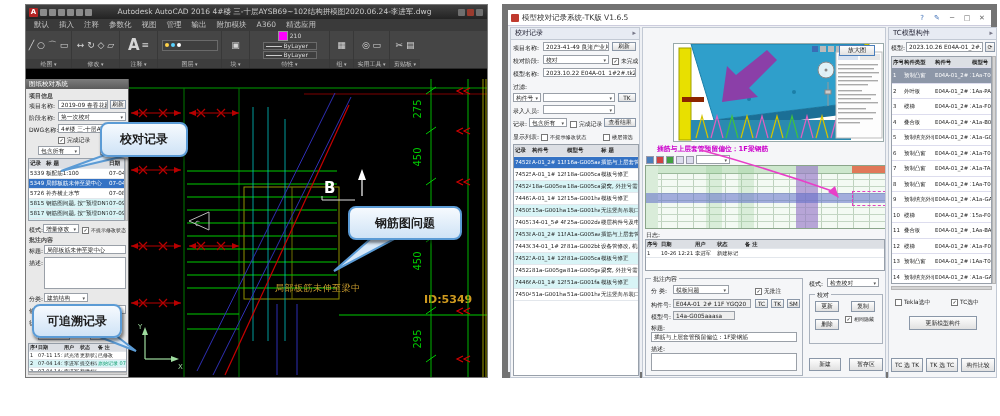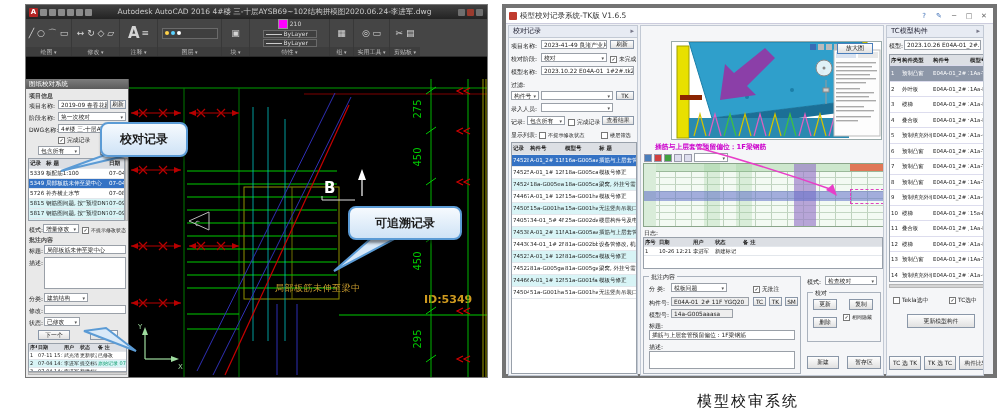--- a/index.html
+++ b/index.html
@@ -75,21 +75,21 @@
   .sb{position:absolute;background:#d4d4d4;border:1px solid #b5b5b5;box-sizing:border-box;}
 
   
   .callout{position:absolute;background:linear-gradient(#f6fafe,#cfe3f6);border:2px solid #5b9bd5;
         border-radius:8px;box-shadow:1.5px 2.5px 3px rgba(0,0,0,.45);display:flex;align-items:center;
         justify-content:center;font-size:12px;font-weight:bold;color:#1c1c1c;z-index:6;white-space:nowrap;}
   .tails{position:absolute;left:0;top:0;width:100%;height:100%;z-index:5;pointer-events:none;}
 
   
   .mapp{position:absolute;left:502px;top:4px;width:495px;height:374px;background:#eef0f4;
-        border:4px solid #737373;box-sizing:border-box;}
+        border:6px solid #737373;box-sizing:border-box;}
   .mapp-title{height:15px;background:#fff;display:flex;align-items:center;font-size:7.5px;color:#333;
         border-bottom:1px solid #ccd;padding:0 3px;gap:3px;}
   .mico{width:8px;height:8px;background:#c03a2e;border-radius:1px;flex:none;}
   .mtitle{flex:1;white-space:nowrap;overflow:hidden;}
   .wbtn{width:12px;text-align:center;color:#666;font-size:7px;flex:none;}
   .wbtn.b{color:#3a6cb5;}
   .panel{position:absolute;background:#f5f6f8;border:1px solid #c2c9d4;box-sizing:border-box;overflow:hidden;}
   .phead{height:11px;background:#e7ebf3;font-size:7px;color:#223;line-height:11px;padding-left:4px;
         border-bottom:1px solid #c2c9d4;}
   .phead::after{content:"▸";float:right;margin-right:3px;color:#778;}
@@ -130,20 +130,32 @@
       </div>
       <div class="acad-title-text">Autodesk AutoCAD 2016   4#楼 三-十层AYSB69~102结构拼模图2020.06.24-李进军.dwg</div>
       <div class="infoc">
         <span class="gic"></span>
         <span class="ric"></span>
         <span class="gic"></span>
       </div>
     </div>
 
 
+    <div class="acad-tabs">
+        <span class="rtab">默认</span>
+        <span class="rtab">插入</span>
+        <span class="rtab">注释</span>
+        <span class="rtab">参数化</span>
+        <span class="rtab">视图</span>
+        <span class="rtab">管理</span>
+        <span class="rtab">输出</span>
+        <span class="rtab">附加模块</span>
+        <span class="rtab">A360</span>
+        <span class="rtab">精选应用</span>
+      </div>
 
     <div class="acad-ribbon">
       <div class="rpanel" style="width:46px">
         <div class="ricons">╱ ○ ⌒ ▭</div>
         <div class="rlabel">绘图</div>
       </div>
       <div class="rpanel" style="width:48px">
         <div class="ricons">↔ ↻ ◇ ▱</div>
         <div class="rlabel">修改</div>
       </div>
@@ -416,21 +428,22 @@
         <div class="sb" style="left:2px;top:293px;width:99px;height:3px"></div>
       </div>
 
       <svg class="tails">
         <polygon points="95,70 120,72 35,92" fill="#d9e9f8" stroke="#5b9bd5" stroke-width="2"></polygon>
         <polygon points="350,155 374,157 308,192" fill="#d9e9f8" stroke="#5b9bd5" stroke-width="2"></polygon>
         <polygon points="58,252 80,249 110,272" fill="#d9e9f8" stroke="#5b9bd5" stroke-width="2"></polygon>
       </svg>
 
       <div class="callout" style="left:74px;top:43px;width:84px;height:31px">校对记录</div>
-      <div class="callout" style="left:322px;top:127px;width:110px;height:30px">可追溯记录</div>
+      <div class="callout" style="left:322px;top:127px;width:110px;height:30px">钢筋图问题</div>
+      <div class="callout" style="left:6px;top:225px;width:86px;height:30px">可追溯记录</div>
     </div>
   </div>
 
   <div class="mapp">
     <div class="mapp-title">
       <span class="mico"></span>
       <span class="mtitle">模型校对记录系统-TK版 V1.6.5</span>
       <span class="wbtn b">?</span>
       <span class="wbtn b">✎</span>
       <span class="wbtn">─</span>
@@ -711,21 +724,21 @@
       <div class="xb" style="left:172px;top:273px;width:24px;height:11px">更新</div>
       <div class="xb" style="left:208px;top:273px;width:24px;height:11px">复制</div>
       <span class="xk on" style="left:202px;top:287px;font-size:5px">
           <span>相同隐藏</span>
         </span>
       <div class="xb" style="left:172px;top:291px;width:24px;height:11px">删除</div>
       <div class="xb" style="left:166px;top:330px;width:32px;height:13px">新建</div>
       <div class="xb" style="left:206px;top:330px;width:34px;height:13px">暂存区</div>
     </div>
 
-    <div class="panel" style="left:380px;top:17px;width:98px;height:351px">
+    <div class="panel" style="left:380px;top:17px;width:109px;height:351px">
       <div class="phead">TC模型构件</div>
       <span class="xl" style="left:2px;top:16px">模型:</span>
       <div class="xi" style="left:17px;top:14px;width:77px;height:10px">
           <span>2023.10.26 E04A-01_2#.tkZP</span>
         </div>
       <div class="xb" style="left:96px;top:14px;width:10px;height:10px">⟳</div>
 
       <div class="tbl tc-tbl" style="left:2px;top:28px;width:101px;height:228px;background:#fff">
         <div class="trow thr" style="height:10px;line-height:10px">
           <span class="t1">序号</span>
@@ -829,14 +842,13 @@
       <span class="xk on" style="left:62px;top:270px">
           <span>TC选中</span>
         </span>
       <div class="xb" style="left:20px;top:288px;width:68px;height:14px">更新模型构件</div>
       <div class="xb" style="left:2px;top:330px;width:32px;height:14px">TC 选 TK</div>
       <div class="xb" style="left:37px;top:330px;width:32px;height:14px">TK 选 TC</div>
       <div class="xb" style="left:72px;top:330px;width:34px;height:14px">构件比较</div>
     </div>
   </div>
 
-  <div class="cap" style="left:648px;top:392px">模型校审系统</div>
 </div>
 
 </body></html>

